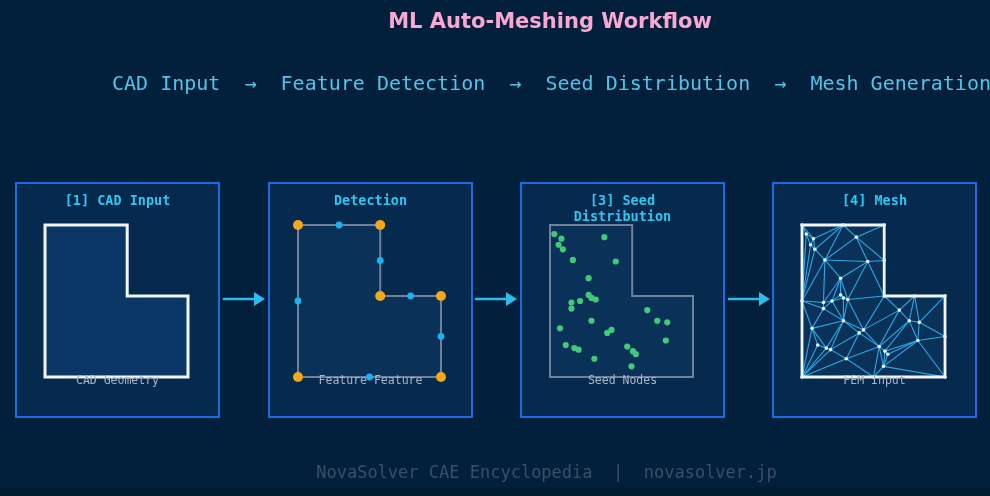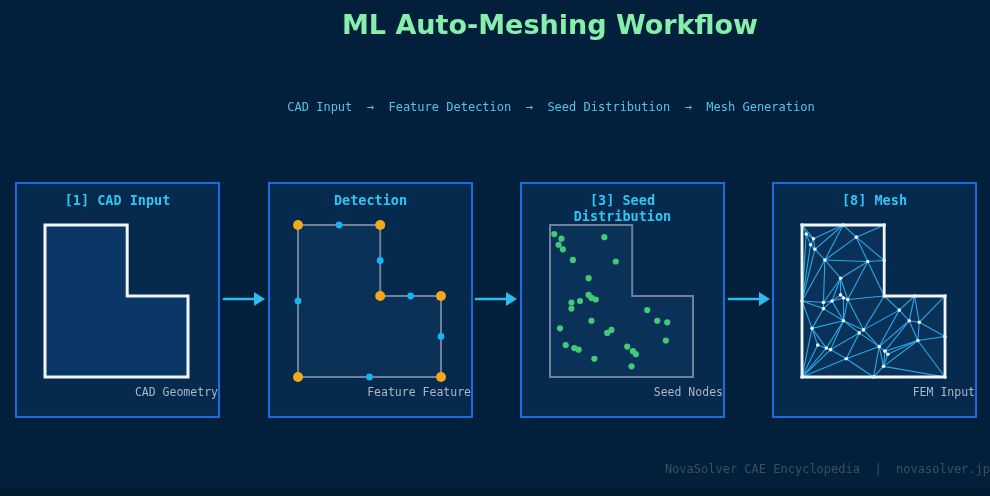--- a/index.html
+++ b/index.html
@@ -1,35 +1,35 @@
 <!DOCTYPE html>
 <html><head>
 <meta charset="utf-8">
 <style>
   html,body{margin:0;padding:0;background:#02203c;}
   .stage{position:relative;width:990px;height:496px;background:#02203c;overflow:hidden;
          font-family:"DejaVu Sans Mono","Liberation Mono",monospace;}
   .title{position:absolute;top:9px;left:112px;right:2px;text-align:center;
          font-family:"DejaVu Sans","Liberation Sans",sans-serif;
-         font-weight:bold;font-size:27px;color:#86efac;}
-  .subtitle{position:absolute;top:71px;left:112px;right:0;text-align:center;
-            font-size:12px;color:#55c3e6;white-space:pre;margin-top:29px;}
+         font-weight:bold;font-size:21px;color:#f9a8d4;}
+  .subtitle{position:absolute;top:71px;left:112px;right:0;
+            font-size:20px;color:#55c3e6;white-space:pre;}
   .panel{position:absolute;top:182px;width:205px;height:236px;box-sizing:border-box;
          background:#062a4d;border:2px solid #1a6de0;}
   .p0{left:15px}.p1{left:268px}.p2{left:520px}.p3{left:772px}
   .ptitle{position:absolute;top:8px;left:0;right:0;text-align:center;z-index:2;
           font-weight:bold;font-size:13.5px;line-height:16px;color:#2dc7f4;}
   .figure{position:absolute;top:0;left:0;width:201px;height:232px;}
-  .caption{position:absolute;top:201px;left:0;right:0;text-align:right;
+  .caption{position:absolute;top:189px;left:0;right:0;text-align:center;
            font-size:11.5px;color:#a9b6c6;}
   .arrow{position:absolute;top:286px;width:46px;height:26px;}
   .a0{left:221px}.a1{left:473px}.a2{left:726px}
   .arrow svg{width:46px;height:26px;display:block;}
-  .footer{position:absolute;top:462px;left:103px;right:0;text-align:right;
-          font-size:12px;color:#3b4e68;white-space:pre;}
+  .footer{position:absolute;top:462px;left:103px;right:0;text-align:center;
+          font-size:17px;color:#3b4e68;white-space:pre;}
   .bottom-strip{position:absolute;left:0;right:0;bottom:0;height:9px;background:#011c33;}
 </style>
 </head>
 <body>
 
 <div class="stage">
 
   <div class="title">ML Auto-Meshing Workflow</div>
   <div class="subtitle">CAD Input  →  Feature Detection  →  Seed Distribution  →  Mesh Generation</div>
 
@@ -102,21 +102,21 @@
         <circle cx="110.94" cy="167.16" r="3.1" fill="#43c979"></circle>
         <circle cx="113.8" cy="170.2" r="3.1" fill="#43c979"></circle>
         <circle cx="72.33" cy="174.76" r="3.1" fill="#43c979"></circle>
         <circle cx="109.50999999999999" cy="182.36" r="3.1" fill="#43c979"></circle>
       </svg>
     <div class="caption">Seed Nodes</div>
   </div>
 
   <div class="panel p3">
     <div class="ptitle">
-      <div>[8] Mesh</div>
+      <div>[4] Mesh</div>
     </div>
     <svg class="figure" viewBox="0 0 201 232">
         <path d="M 28.0 41.0 L 110.2 41.0 L 110.2 112.0 L 171.0 112.0 L 171.0 193.0 L 28.0 193.0 Z" fill="#0a3157"></path>
         <line x1="28" y1="41" x2="28" y2="117" stroke="#2aa9e9" stroke-width="1.1"></line>
         <line x1="28" y1="117" x2="32.29" y2="50.12" stroke="#2aa9e9" stroke-width="1.1"></line>
         <line x1="32.29" y1="50.12" x2="28" y2="41" stroke="#2aa9e9" stroke-width="1.1"></line>
         <line x1="69.1125" y1="41" x2="28" y2="41" stroke="#2aa9e9" stroke-width="1.1"></line>
         <line x1="28" y1="41" x2="39.44" y2="54.68" stroke="#2aa9e9" stroke-width="1.1"></line>
         <line x1="39.44" y1="54.68" x2="69.1125" y2="41" stroke="#2aa9e9" stroke-width="1.1"></line>
         <line x1="32.29" y1="50.12" x2="39.44" y2="54.68" stroke="#2aa9e9" stroke-width="1.1"></line>

